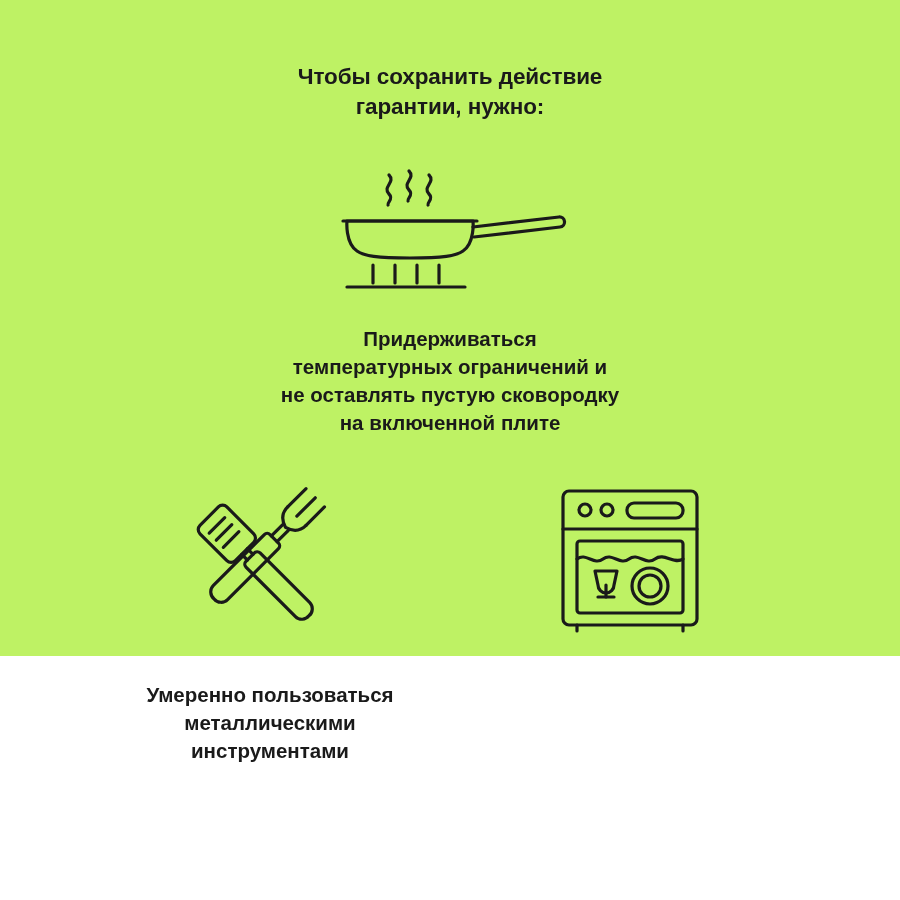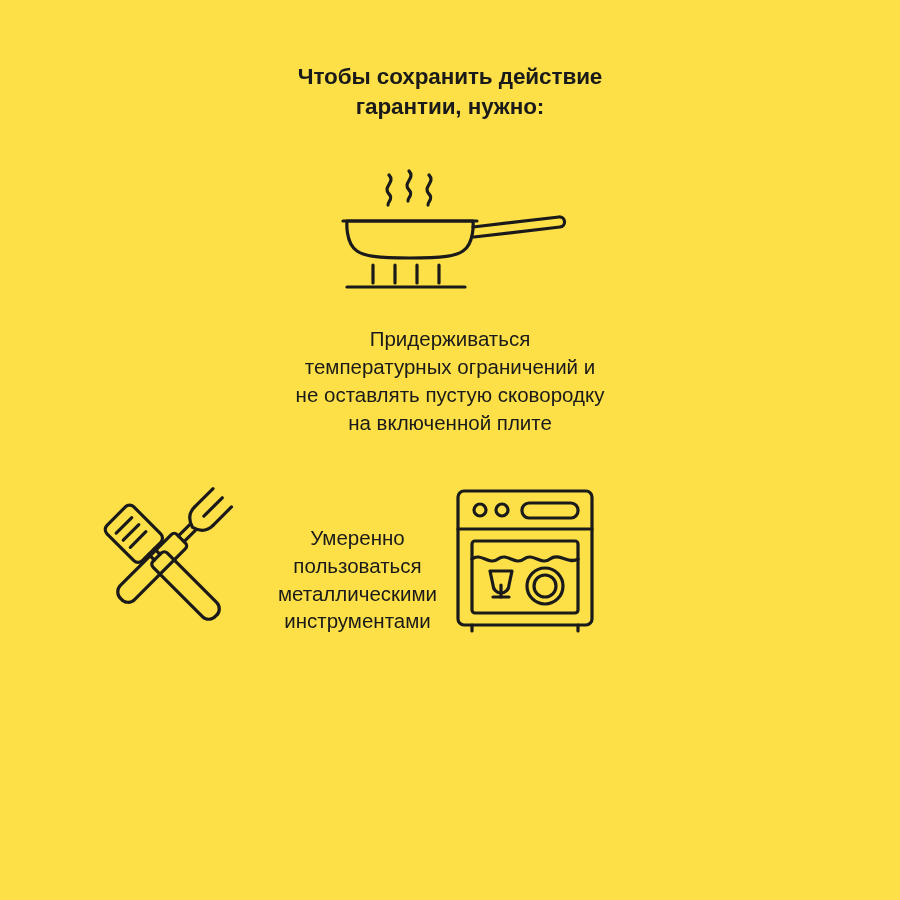--- a/index.html
+++ b/index.html
@@ -10,22 +10,22 @@
   body {
     width: 900px;
     height: 900px;
     font-family: "Liberation Sans", sans-serif;
     color: #1a1a1a;
     overflow: hidden;
   }
   .page {
     position: relative;
     width: 900px;
-    height: 900px;
-    background: #fde047;
+    height: 656px;
+    background: #bef264;
   }
   .heading {
     position: absolute;
     top: 62px;
     left: 0;
     width: 900px;
     text-align: center;
     font-size: 22.5px;
     font-weight: bold;
     line-height: 1.32;
@@ -44,40 +44,41 @@
   }
   .block-top .icon-wrap {
     height: 130px;
     display: flex;
     align-items: center;
     justify-content: center;
   }
   .caption {
     text-align: center;
     font-size: 20.5px;
-    font-weight: normal;
+    font-weight: bold;
     line-height: 1.36;
     color: #1a1a1a;
     white-space: pre-line;
   }
   .block-top .caption {
     margin-top: 30px;
   }
   .row {
     position: absolute;
     top: 478px;
     left: 0;
     width: 900px;
     display: flex;
     justify-content: center;
     align-items: flex-start;
   }
   .col {
     width: 360px;
     display: flex;
+    flex-direction: column;
     align-items: center;
   }
   .col .icon-wrap {
     height: 165px;
     display: flex;
     align-items: center;
     justify-content: center;
   }
   .col .caption {
     margin-top: 38px;

